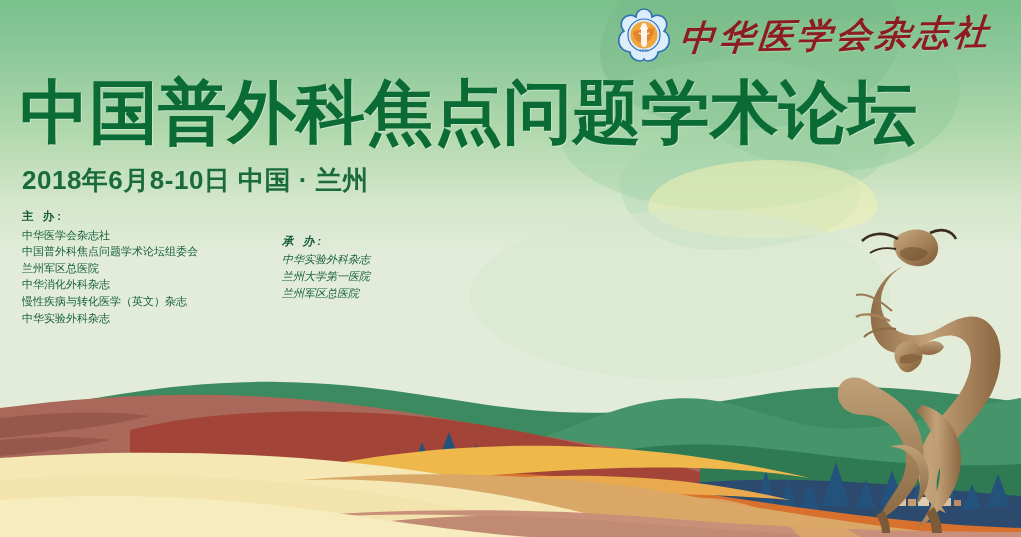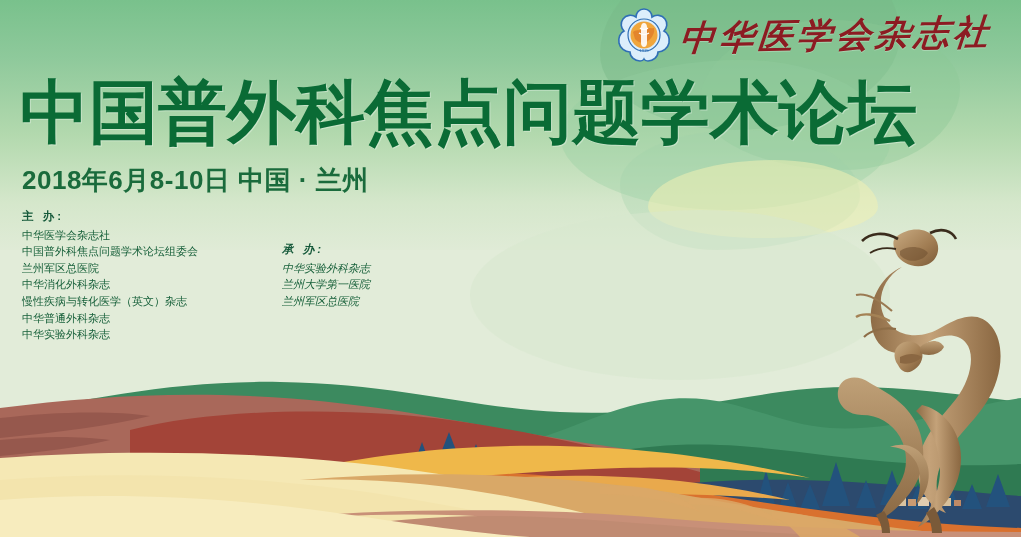--- a/index.html
+++ b/index.html
@@ -260,21 +260,20 @@
   <div class="dateline">2018年6月8-10日  中国 · 兰州</div>
 
   <div class="orgcols">
     <div class="col col-host">
       <div class="col-head">主 办:</div>
       <div class="col-line">中华医学会杂志社</div>
       <div class="col-line">中国普外科焦点问题学术论坛组委会</div>
       <div class="col-line">兰州军区总医院</div>
       <div class="col-line">中华消化外科杂志</div>
       <div class="col-line">慢性疾病与转化医学（英文）杂志</div>
-      <div class="col-line">中华普通外科杂志</div>
       <div class="col-line">中华实验外科杂志</div>
     </div>
     <div class="col col-co">
       <div class="col-head">承 办:</div>
       <div class="col-line">中华实验外科杂志</div>
       <div class="col-line">兰州大学第一医院</div>
       <div class="col-line">兰州军区总医院</div>
     </div>
   </div>
 

